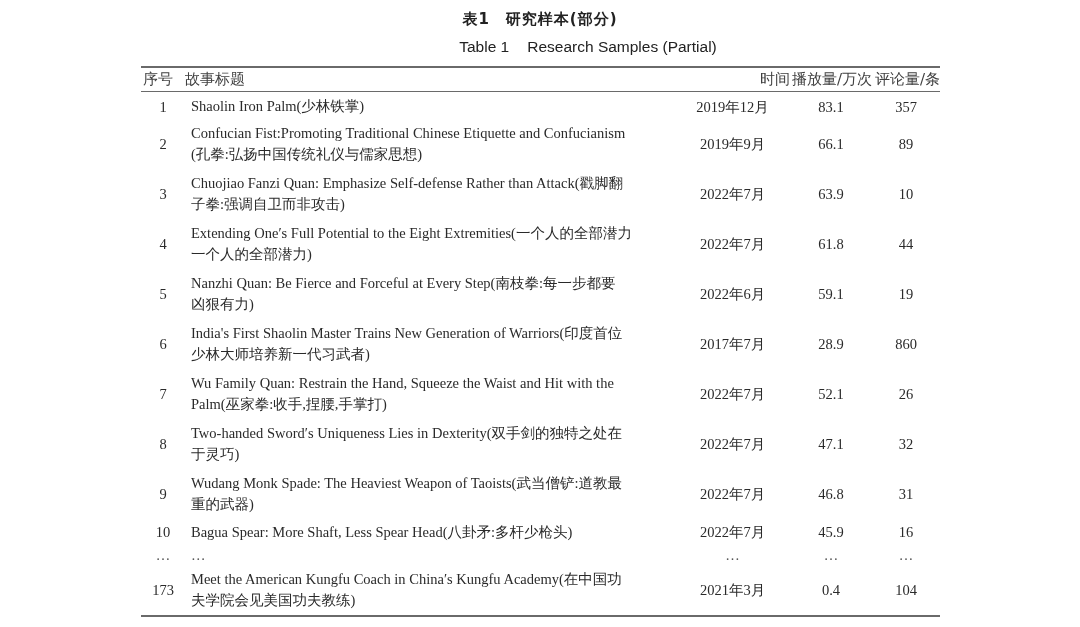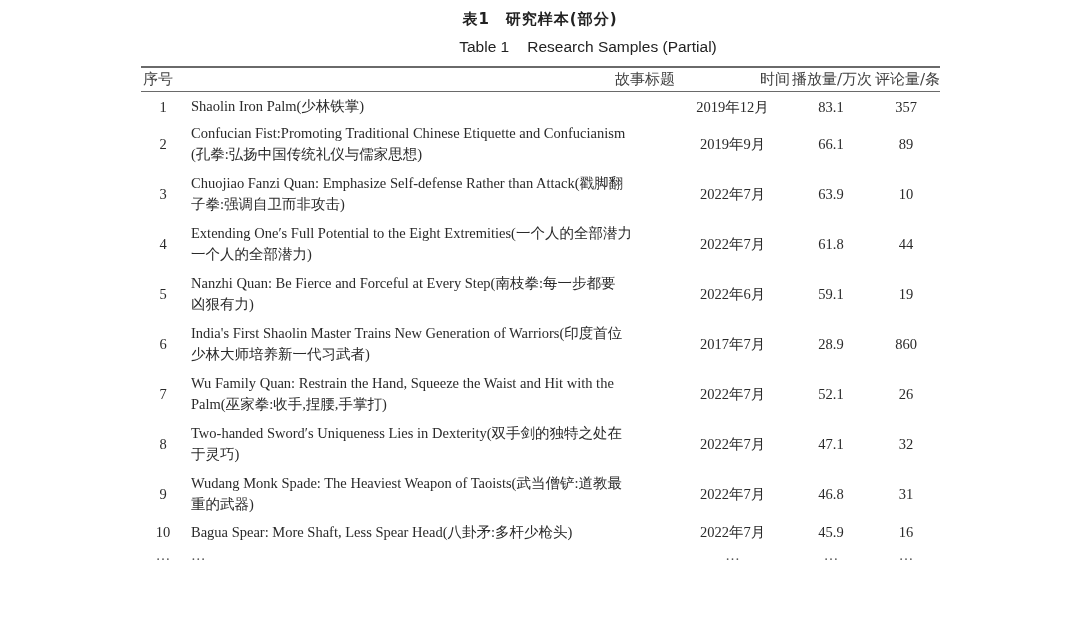--- a/index.html
+++ b/index.html
@@ -70,21 +70,21 @@
       padding: 0;
       vertical-align: middle;
       color: #2a2a2a;
     }
     col.c-no { width: 44px; }
     col.c-title { width: 490px; }
     col.c-time { width: 115px; }
     col.c-plays { width: 82px; }
     col.c-comments { width: 68px; }
     th.h-no { text-align: left; padding-left: 2px; }
-    th.h-title { text-align: right; }
+    th.h-title { text-align: left; }
     th.h-time, th.h-plays, th.h-comments { text-align: right; margin-top: 45px; }
     td.no { text-align: center; }
     td.title {
       text-align: left;
       padding-left: 6px;
       line-height: 21px;
       padding-top: 2px;
       padding-bottom: 2px;
     }
     td.time, td.plays, td.comments { text-align: center; }
@@ -189,15 +189,22 @@
         <td class="plays">45.9</td>
         <td class="comments">16</td>
       </tr>
       <tr class="ellipsis">
         <td class="no">…</td>
         <td class="title"><span>…</span></td>
         <td class="time">…</td>
         <td class="plays">…</td>
         <td class="comments">…</td>
       </tr>
+      <tr class="double last">
+        <td class="no">173</td>
+        <td class="title"><span>Meet the American Kungfu Coach in China′s Kungfu Academy(在中国功</span><br><span>夫学院会见美国功夫教练)</span></td>
+        <td class="time">2021年3月</td>
+        <td class="plays">0.4</td>
+        <td class="comments">104</td>
+      </tr>
     </tbody>
   </table>
 </div>
 
 </body></html>

